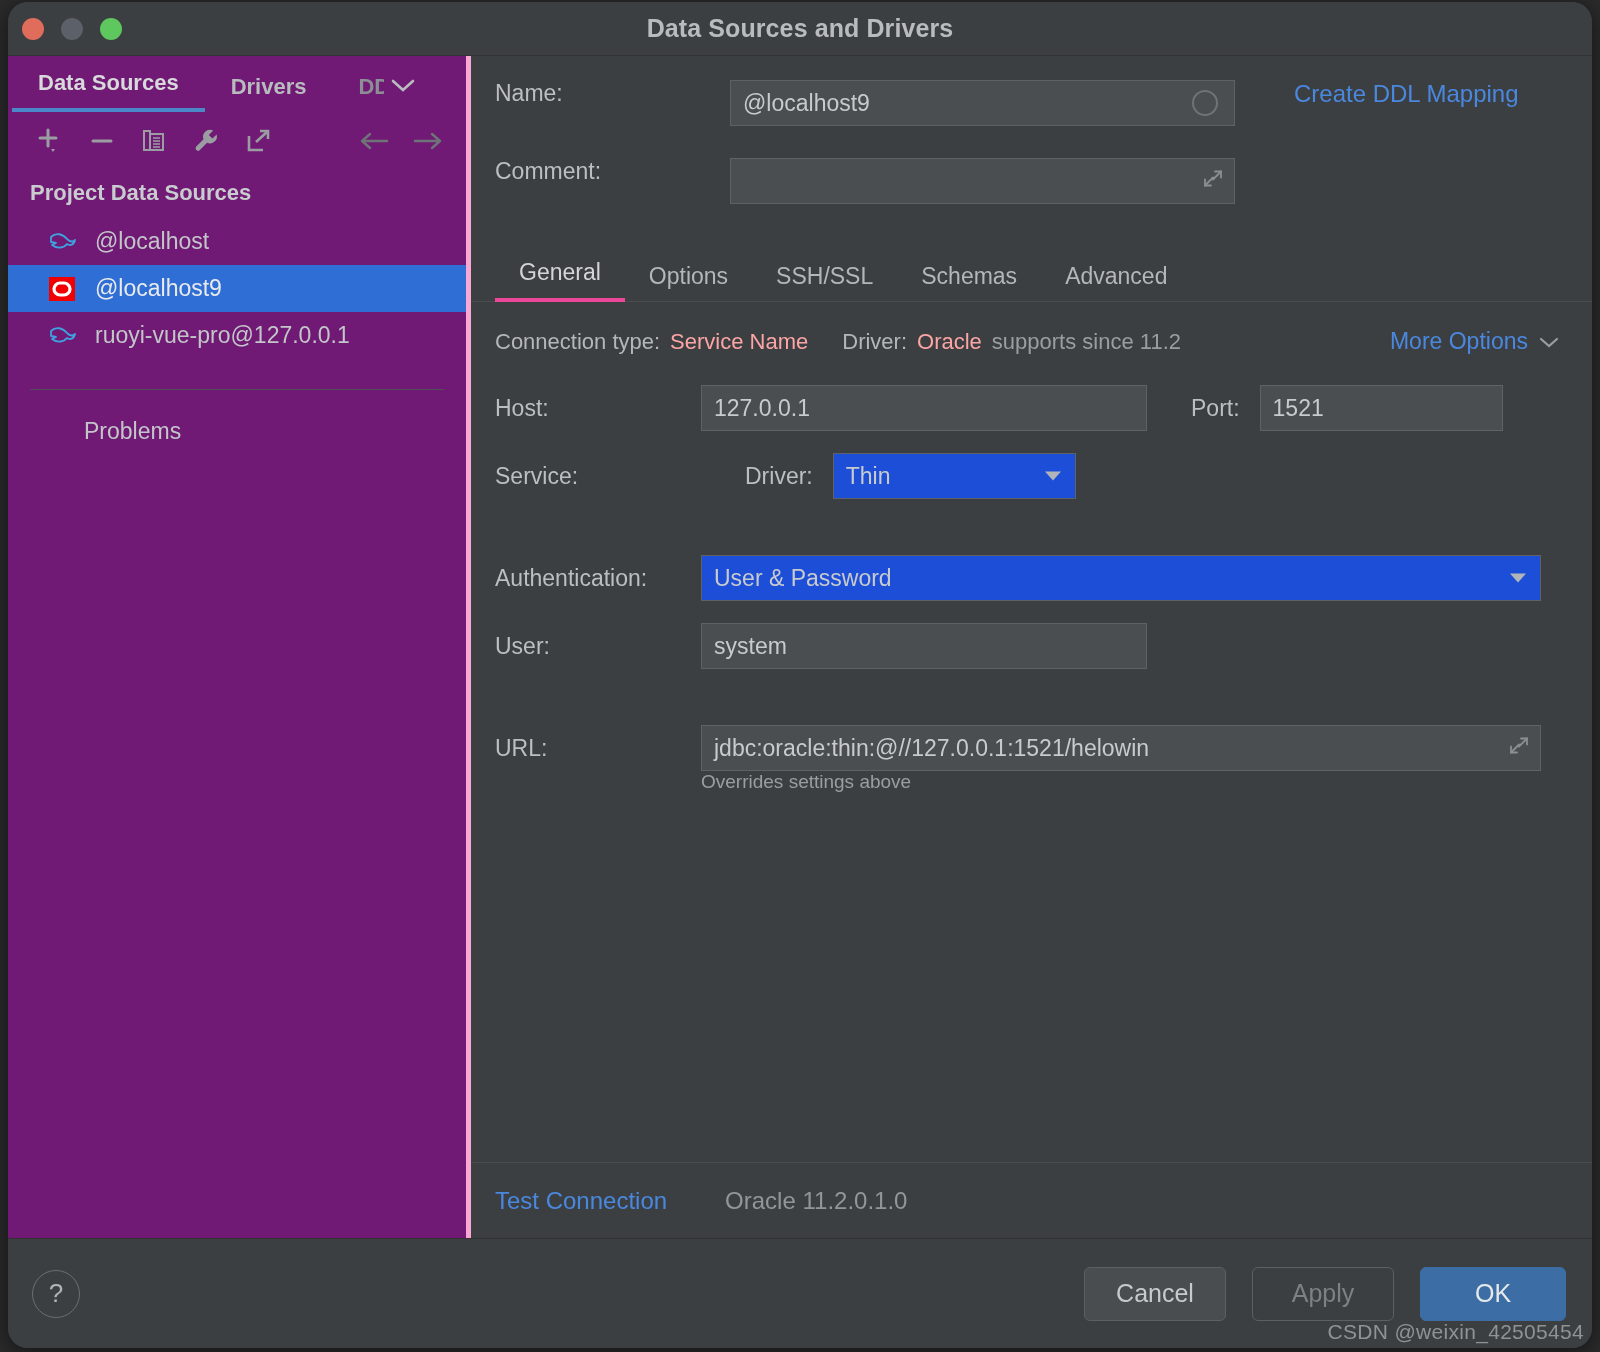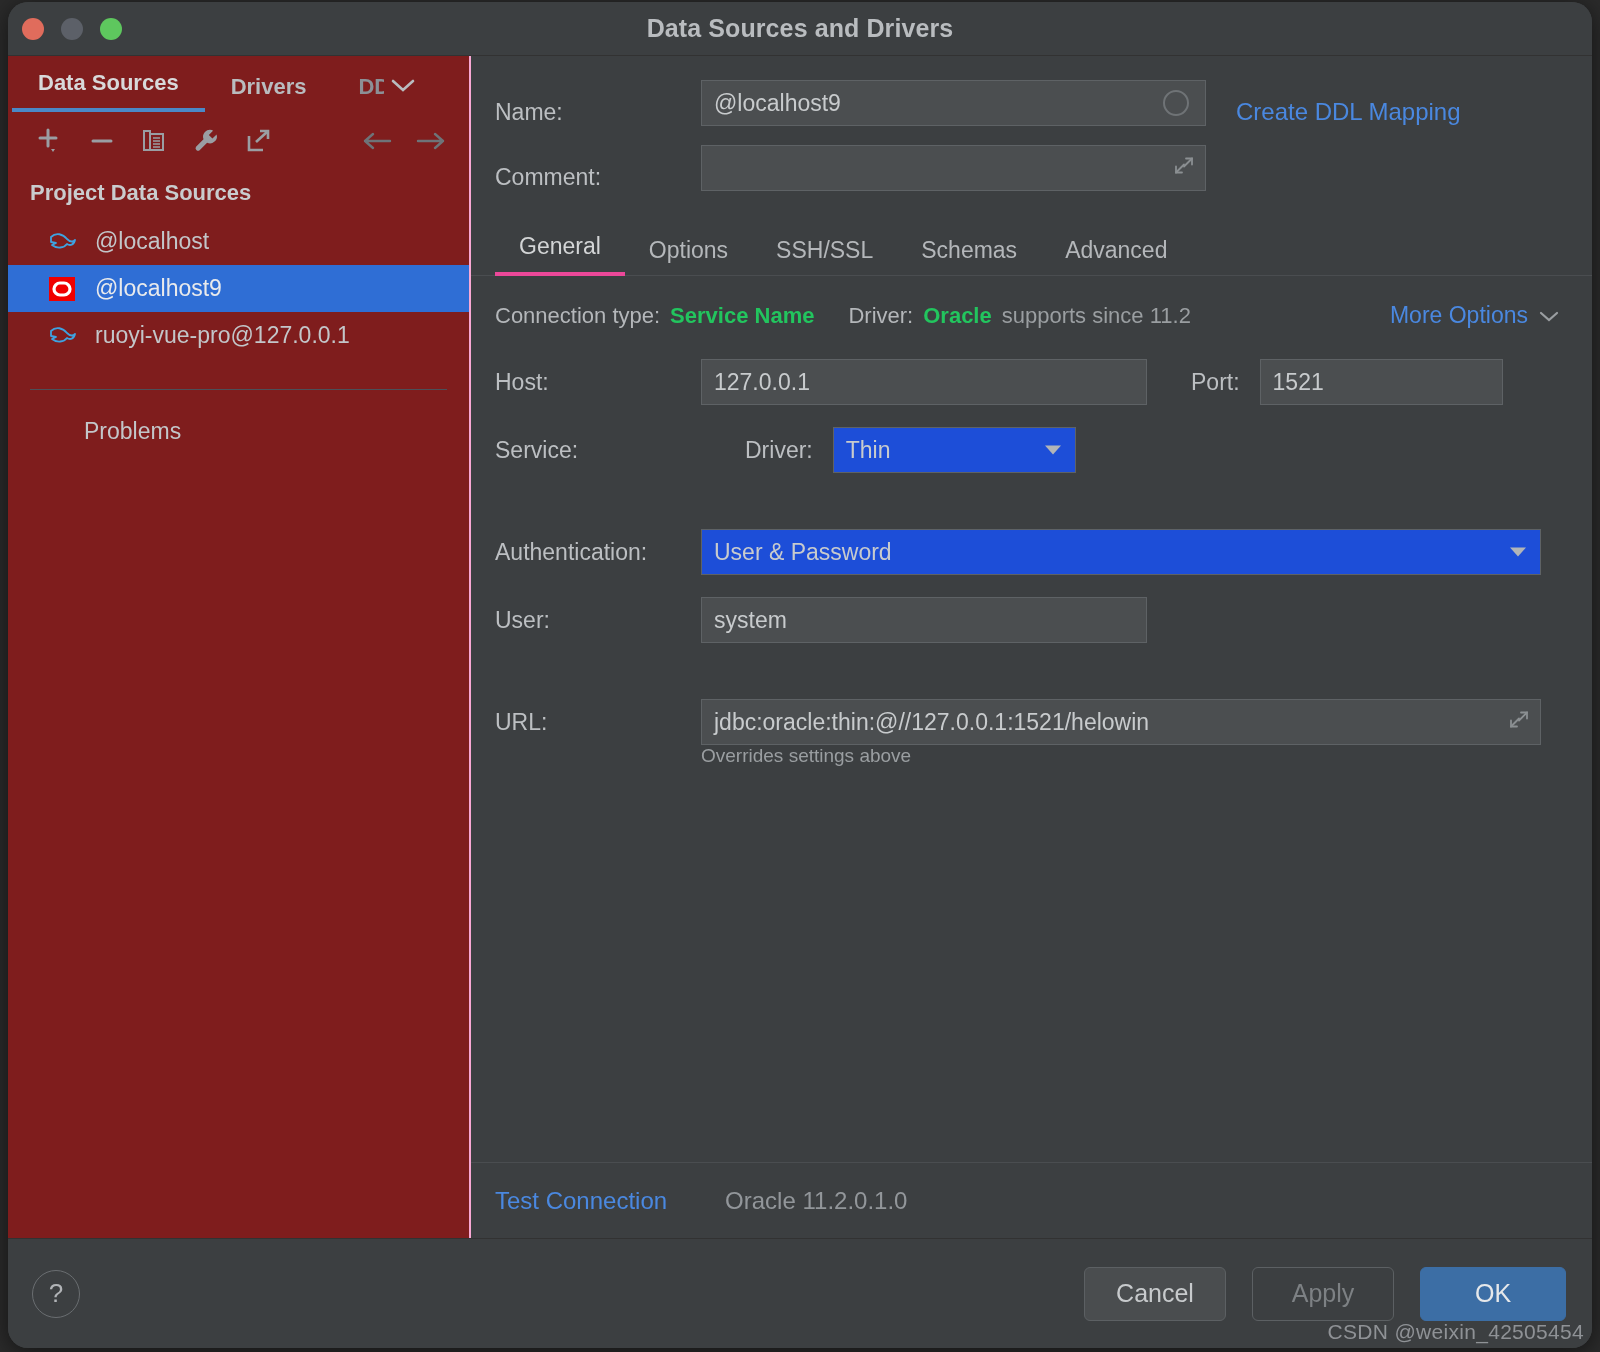--- a/index.html
+++ b/index.html
@@ -54,22 +54,22 @@
 
   
   .body {
     display: flex;
     height: 1182px;
   }
 
   
   .sidebar {
     width: 463px;
-    background: #7f1d1d;
-    border-right: 2px solid #f9a8d4;
+    background: #701a75;
+    border-right: 5px solid #f9a8d4;
     position: relative;
     display: flex;
     flex-direction: column;
   }
   .tabs {
     display: flex;
     align-items: flex-end;
     height: 56px;
     padding-left: 4px;
     position: relative;
@@ -143,21 +143,21 @@
   
   .main {
     flex: 1;
     background: #3c3f41;
     position: relative;
     display: flex;
     flex-direction: column;
   }
   .form-top { padding: 24px 32px 0 24px; }
 
-  .row { display: flex; align-items: flex-end; margin-bottom: 19px; }
+  .row { display: flex; align-items: flex-start; margin-bottom: 32px; gap: 29px; }
   .lbl {
     color: #bcbfc2;
     font-size: 23px;
     width: 206px;
     flex: none;
   }
   .input {
     background: #4b4e50;
     border: 1px solid #5e6265;
     height: 46px;
@@ -204,21 +204,21 @@
   }
   .mtab.active { color: #d3d5d6; border-bottom: 4px solid #ec4899; }
 
   .meta-row {
     display: flex;
     align-items: center;
     padding: 26px 32px 0 24px;
     font-size: 22px;
     color: #b4b7ba;
   }
-  .meta-link { color: #22c55e; font-weight: bold; }
+  .meta-link { color: #fca5a5; }
   .meta-muted { color: #9a9ea1; }
   .more-options {
     margin-left: auto;
     color: #4a88e0;
     font-size: 23px;
     display: flex;
     align-items: center;
     gap: 10px;
   }
 

